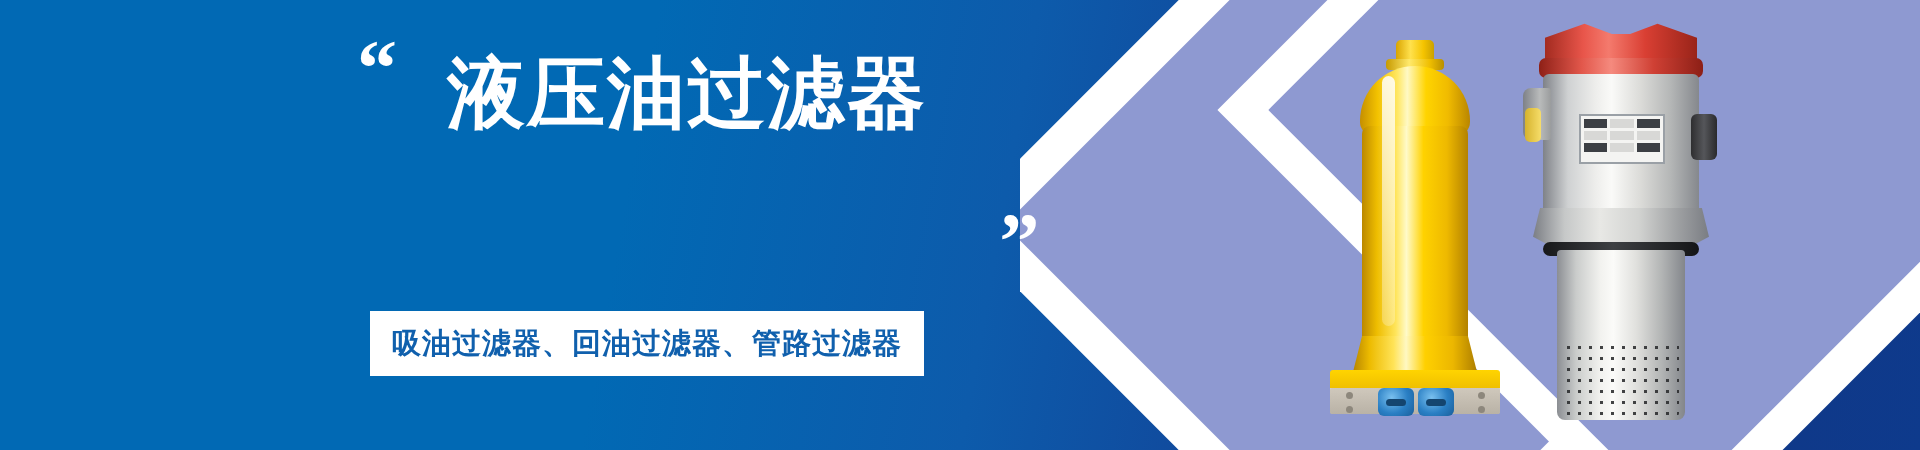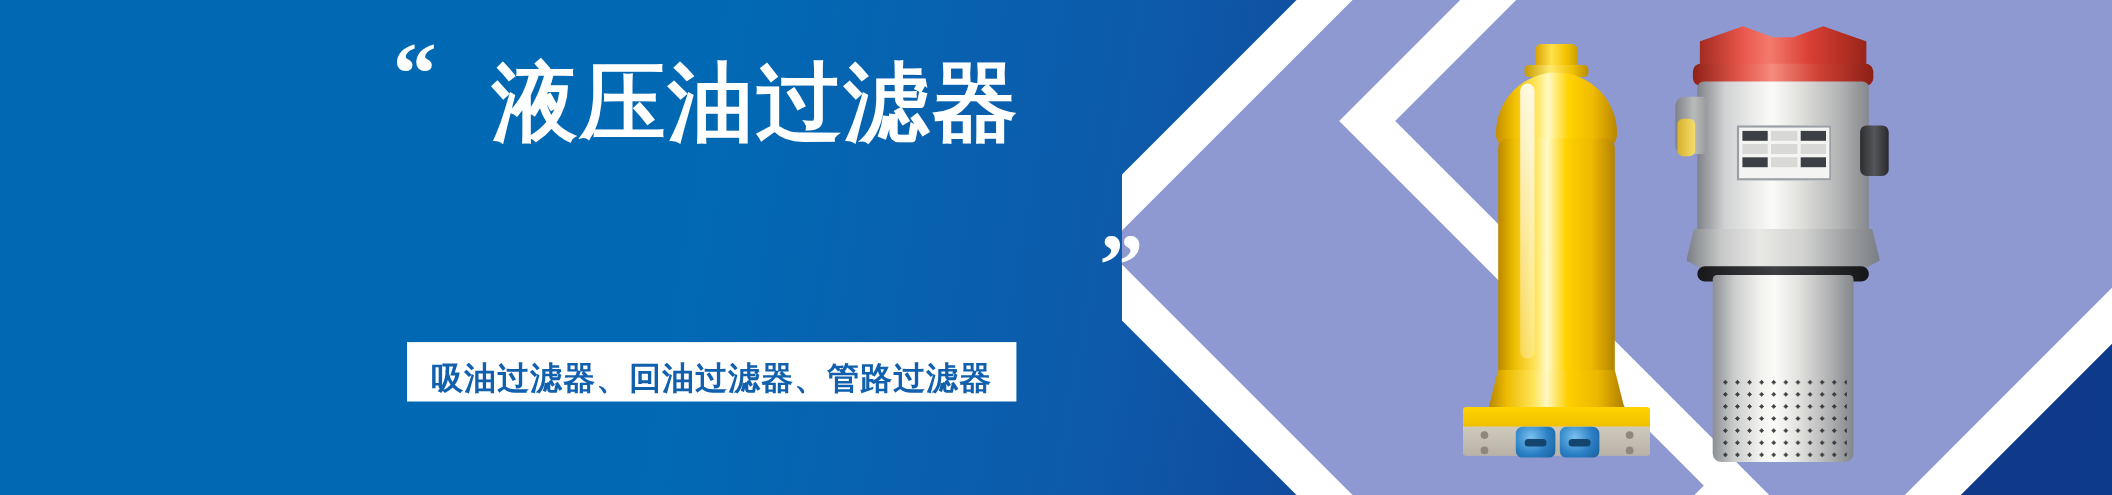--- a/index.html
+++ b/index.html
@@ -24,22 +24,22 @@
   .quote-open{position:absolute;left:357px;top:28px;font-size:80px;line-height:1;
               color:#ffffff;font-weight:700;font-family:"Liberation Serif","DejaVu Serif",serif;}
   .quote-close{position:absolute;left:1000px;top:160px;font-size:80px;line-height:1;
                color:#ffffff;font-weight:700;font-family:"Liberation Serif","DejaVu Serif",serif;}
 
   .title-l1{position:absolute;left:408px;top:52px;font-size:78px;line-height:1.06;
             color:#ffffff;font-weight:700;letter-spacing:2px;white-space:nowrap;margin-left:39px;}
   .title-l2{position:absolute;left:408px;top:142px;font-size:78px;line-height:1.06;
             color:#ffffff;font-weight:700;letter-spacing:2px;white-space:nowrap;}
 
-  .subbox{position:absolute;left:370px;top:311px;height:54px;background:#ffffff;
-          display:flex;align-items:flex-end;padding:0 22px;box-sizing:border-box;}
+  .subbox{position:absolute;left:370px;top:311px;height:65px;background:#ffffff;
+          display:flex;align-items:center;padding:0 22px;box-sizing:border-box;}
   .subbox span{font-size:29px;font-weight:700;color:#1060ad;letter-spacing:1px;white-space:nowrap;}
 
   
   .prod-yellow{position:absolute;left:1330px;top:40px;width:170px;height:370px;}
   .y-neck{position:absolute;left:66px;top:0;width:38px;height:22px;border-radius:5px 5px 2px 2px;
           background:linear-gradient(90deg,#d9a400,#ffe14d 38%,#f5c400 72%,#caa100);}
   .y-ring{position:absolute;left:56px;top:19px;width:58px;height:11px;border-radius:4px;
           background:linear-gradient(90deg,#c79a00,#ffe96b 40%,#f0bf00 75%,#b98f00);}
   .y-dome{position:absolute;left:30px;top:26px;width:110px;height:70px;border-radius:55px 55px 14px 14px;
           background:linear-gradient(90deg,#c58f00 0%,#f3c200 16%,#ffe763 34%,#fff9c4 43%,#ffd400 60%,#f0bb00 80%,#b98600 100%);}

